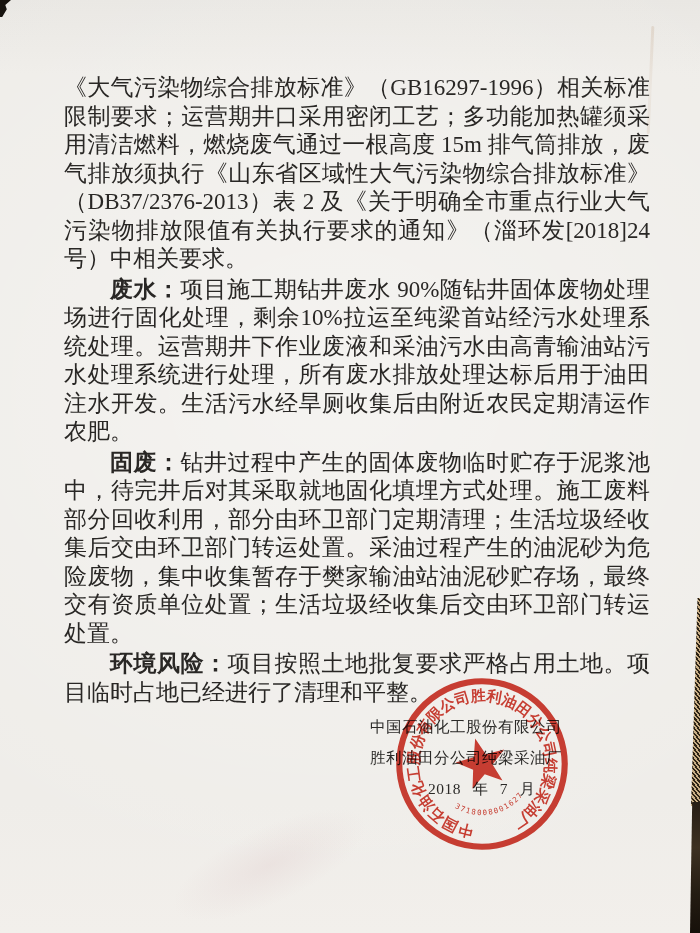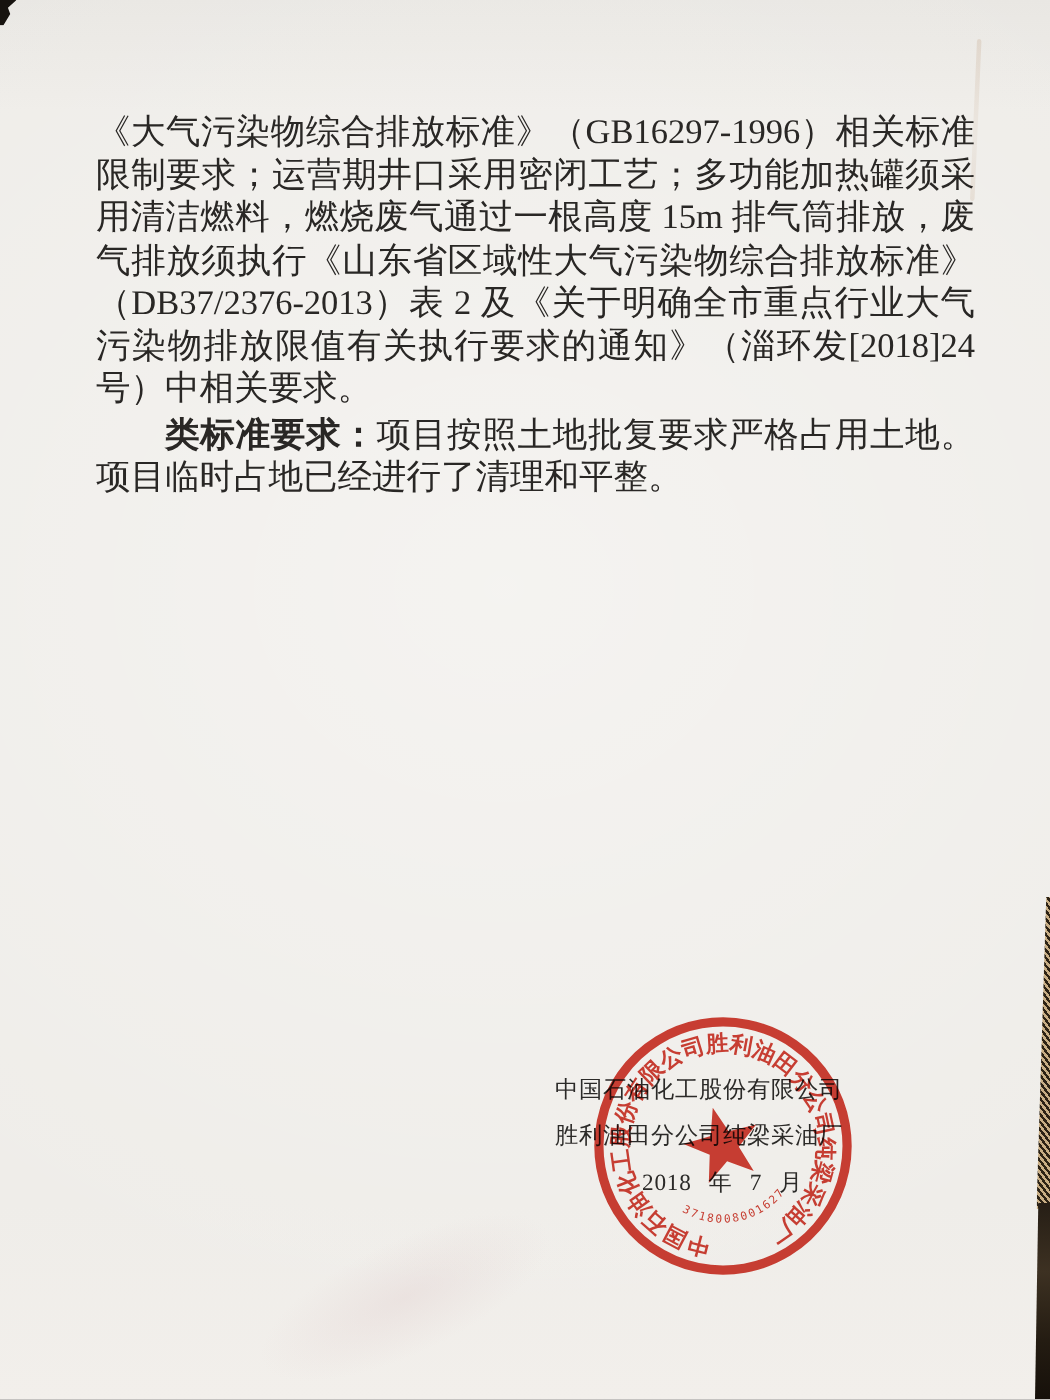--- a/index.html
+++ b/index.html
@@ -60,25 +60,27 @@
 <body>
 
 <div class="page">
 
   <div class="corner-artifact"></div>
   <div class="scratch"></div>
 
   <main class="doc-body" id="paragraphs">
   <p class="no-indent"><span>《大气污染物综合排放标准》（GB16297-1996）相关标准限制要求；运营期井口采用密闭工艺；多功能加热罐须采用清洁燃料，燃烧废气通过一根高度 15m 排气筒排放，废气排放须执行《山东省区域性大气污染物综合排放标准》（DB37/2376-2013）表 2 及《关于明确全市重点行业大气污染物排放限值有关执行要求的通知》（淄环发[2018]24 号）中相关要求。</span></p>
 
+  <p><b class="label">废水：</b><span>项目施工期钻井废水 90%随钻井固体废物处理场进行固化处理，剩余10%拉运至纯梁首站经污水处理系统处理。运营期井下作业废液和采油污水由高青输油站污水处理系统进行处理，所有废水排放处理达标后用于油田注水开发。生活污水经旱厕收集后由附近农民定期清运作农肥。</span></p>
+
+  <p><b class="label">固废：</b><span>钻井过程中产生的固体废物临时贮存于泥浆池中，待完井后对其采取就地固化填埋方式处理。施工废料部分回收利用，部分由环卫部门定期清理；生活垃圾经收集后交由环卫部门转运处置。采油过程产生的油泥砂为危险废物，集中收集暂存于樊家输油站油泥砂贮存场，最终交有资质单位处置；生活垃圾经收集后交由环卫部门转运处置。</span></p>
 
 
 
-
-  <p><b class="label">类标准要求：</b><span>项目按照土地批复要求严格占用土地。项目临时占地已经进行了清理和平整。</span></p>
+  <p><b class="label">环境风险：</b><span>项目按照土地批复要求严格占用土地。项目临时占地已经进行了清理和平整。</span></p>
 </main>
 
   <div class="signature">
     <div>中国石油化工股份有限公司</div>
     <div>胜利油田分公司纯梁采油厂</div>
     <div class="date">2018 年 7 月</div>
   </div>
 
   <svg class="seal" viewBox="0 0 200 200" aria-hidden="true">
     <circle cx="100" cy="100" r="94" fill="none" stroke-width="7" stroke="#cf3124"></circle>

